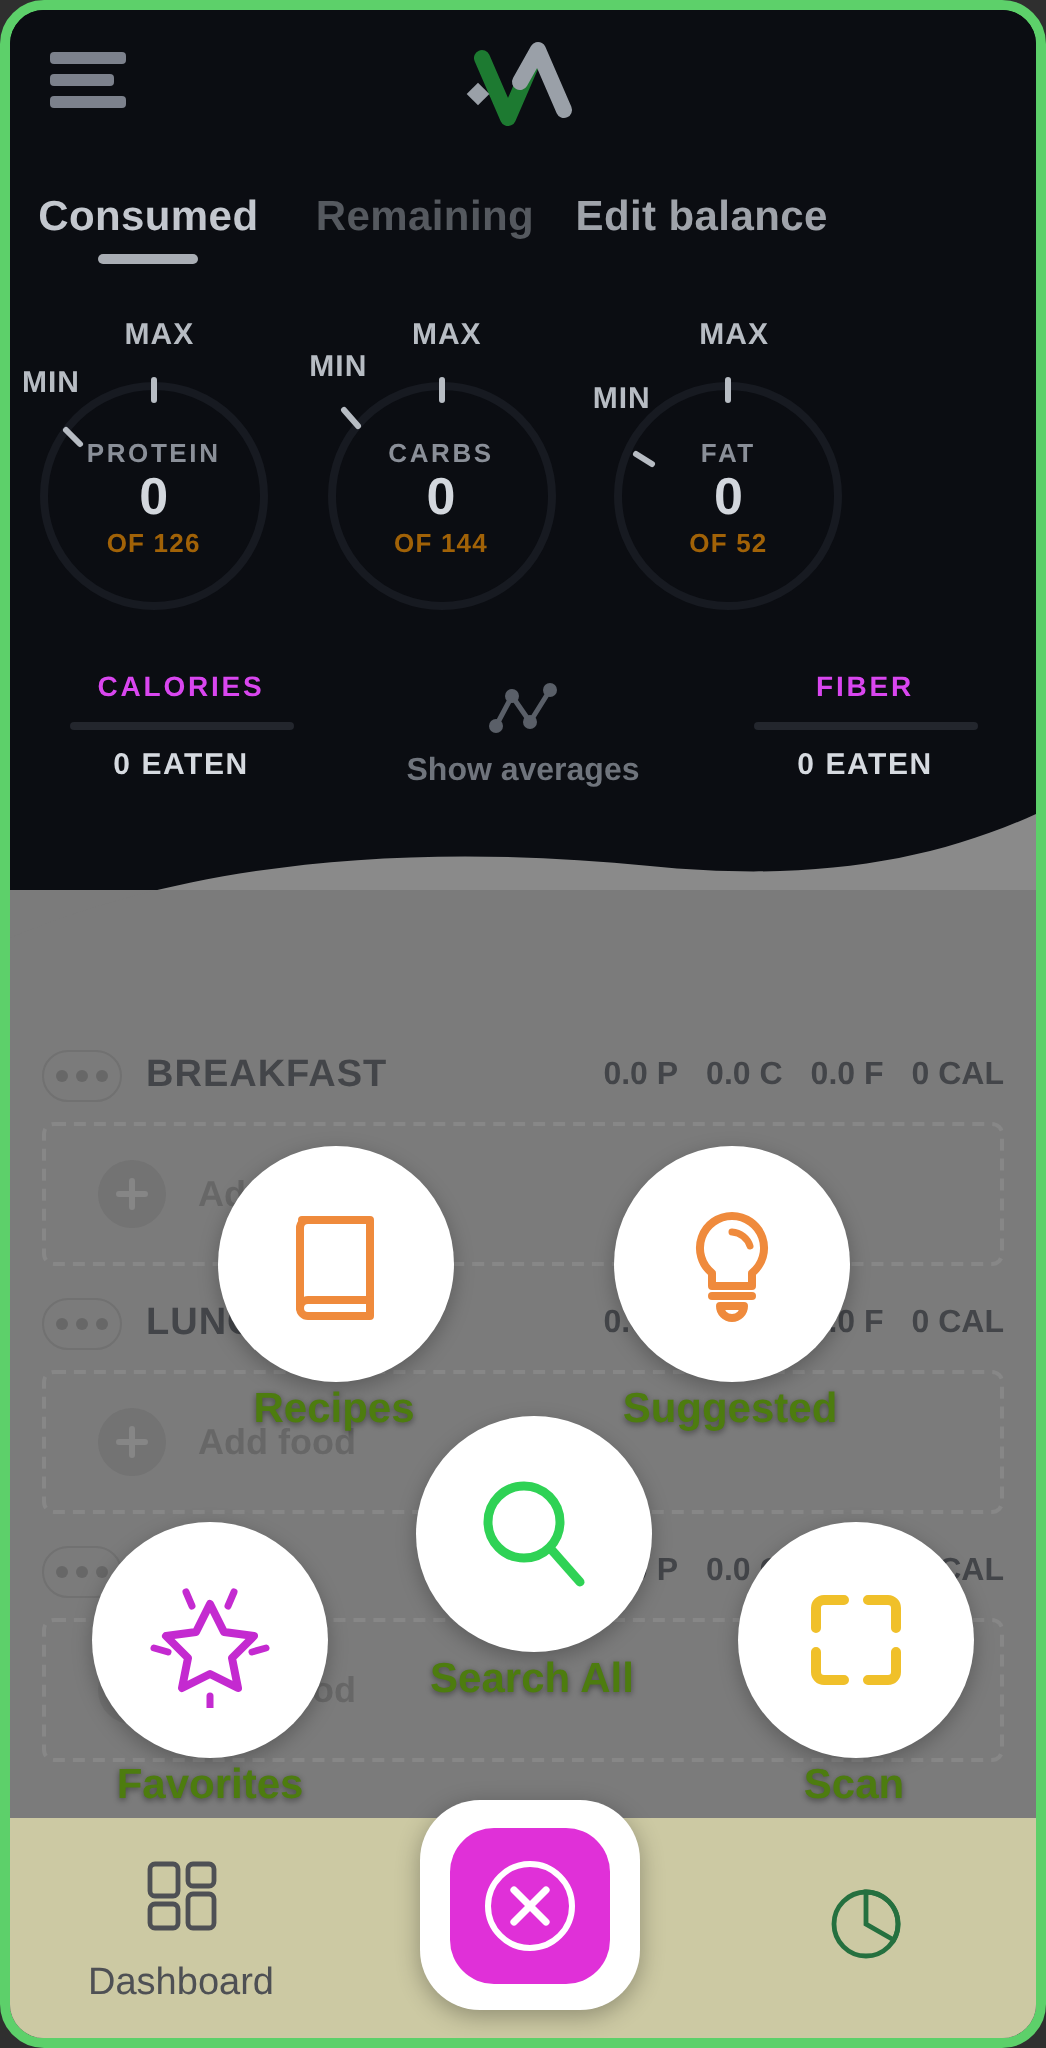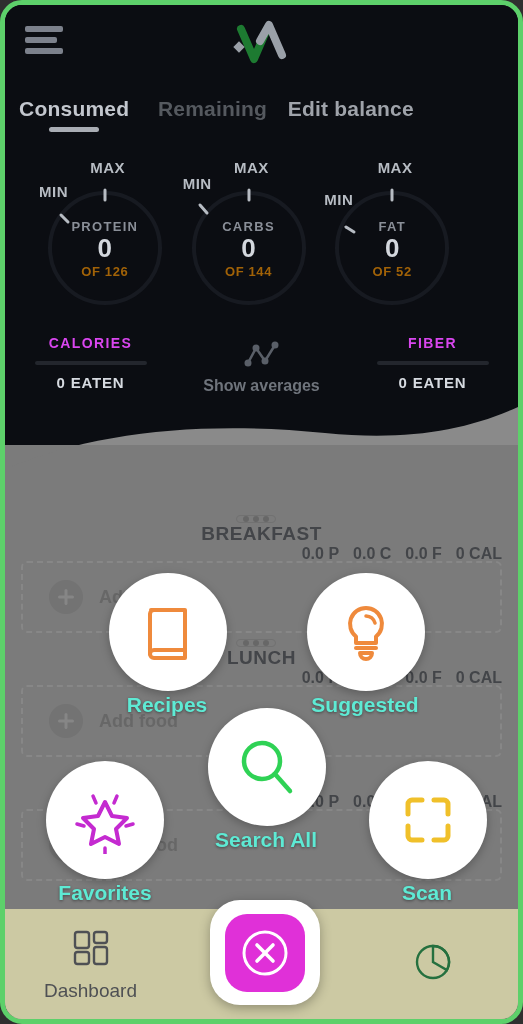--- a/index.html
+++ b/index.html
@@ -38,21 +38,21 @@
   .tab{ flex:1; text-align:center; position:relative; cursor:pointer; }
   .tab .tlabel{ font-size:21px; font-weight:bold; letter-spacing:.2px; }
   .tab.active .tlabel{ color:#c3c7ce; }
   .tab.dim .tlabel{ color:#55595f; }
   .tab.mid .tlabel{ color:#9fa3aa; }
   .tab .uline{ position:absolute; left:50%; transform:translateX(-50%);
                top:30px; width:50px; height:5px; background:#a9adb4; border-radius:3px; }
 
   
   #rings{ position:absolute; left:0; top:150px; width:431px; height:175px; z-index:6;
-          display:flex;margin-left:28px; }
+          display:flex; }
   .ringcell{ flex:1; position:relative; height:175px; }
   .ring{ position:absolute; left:50%; top:32px; transform:translateX(-50%);
          width:122px; height:122px; }
   .ringtext{ position:absolute; left:50%; top:64px; transform:translateX(-50%);
              width:130px; text-align:center; }
   .rname{ font-size:13px; letter-spacing:1.3px; color:#8a8f98; font-weight:bold; }
   .rval{ font-size:26px; color:#d3d7dd; font-weight:bold; line-height:1.15; }
   .rof{ font-size:13px; letter-spacing:.6px; color:#a16207; font-weight:bold; }
   .lbl-max{ position:absolute; top:4px; left:50%; transform:translateX(-50%);
             font-size:15px; color:#b7bcc3; font-weight:bold; letter-spacing:.5px; }
@@ -78,21 +78,21 @@
   #datebar{ position:relative; height:70px; display:flex; align-items:center;
             justify-content:center; gap:18px; }
   .chev{ width:30px; height:30px; cursor:pointer; }
   #datemid{ display:flex; align-items:center; gap:10px; }
   #datetext{ font-size:20px; font-weight:bold; color:#3a3d42; }
   #dotsbtn{ position:absolute; right:30px; top:50%; transform:translateY(-50%);
             display:flex; gap:7px; cursor:pointer; }
   #dotsbtn span{ width:11px; height:11px; border-radius:50%; background:#3a3d42; }
 
   .meal{ padding:0 16px; }
-  .mealhead{ display:flex; align-items:center; height:46px;flex-direction:column; }
+  .mealhead{ display:flex; align-items:center; height:46px; }
   .mdots{ width:40px; height:26px; border-radius:14px; border:1px solid #7b7b7b;
           display:flex; align-items:center; justify-content:center; gap:4px;
           margin-right:12px; cursor:pointer; }
   .mdots span{ width:6px; height:6px; border-radius:50%; background:#6e6e6e; }
   .mname{ font-size:19px; font-weight:bold; color:#3a3d42; letter-spacing:.5px; }
   .mmacros{ margin-left:auto; display:flex; gap:14px; font-size:16px;
             font-weight:bold; color:#3a3d42; }
   .addbox{ height:72px; border:2px dashed #9b9b9b; border-radius:6px;
            display:flex; align-items:center; padding-left:26px; gap:16px;
            margin-bottom:6px; cursor:pointer; }
@@ -112,21 +112,21 @@
   #navDash .nlabel{ color:#4a4d52; }
   #navTrack .nlabel{ color:#0f7a34; }
   .navspacer{ flex:1; }
 
   
   #overlay{ position:absolute; left:0; top:440px; width:513px; height:574px;
             z-index:10; background:rgba(90,90,90,0.30); }
   .fab{ position:absolute; width:118px; height:118px; border-radius:50%;
         background:#fff; display:flex; align-items:center; justify-content:center;
         box-shadow:0 3px 10px rgba(0,0,0,.25); cursor:pointer; }
-  .fablabel{ position:absolute; width:230px; text-align:center; color:#5eead4;
+  .fablabel{ position:absolute; width:230px; text-align:center; color:#4d7c0f;
              font-size:21px; font-weight:bold; text-shadow:0 1px 3px rgba(0,0,0,.45); }
 
   #fabRecipes{ left:104px; top:128px; }
   #lblRecipes{ left:47px; top:248px; }
   #fabSuggested{ left:302px; top:128px; }
   #lblSuggested{ left:245px; top:248px; }
   #fabSearch{ left:203px; top:263px; }
   #lblSearch{ left:146px; top:383px; }
   #fabFav{ left:41px; top:316px; }
   #lblFav{ left:-15px; top:436px; }

